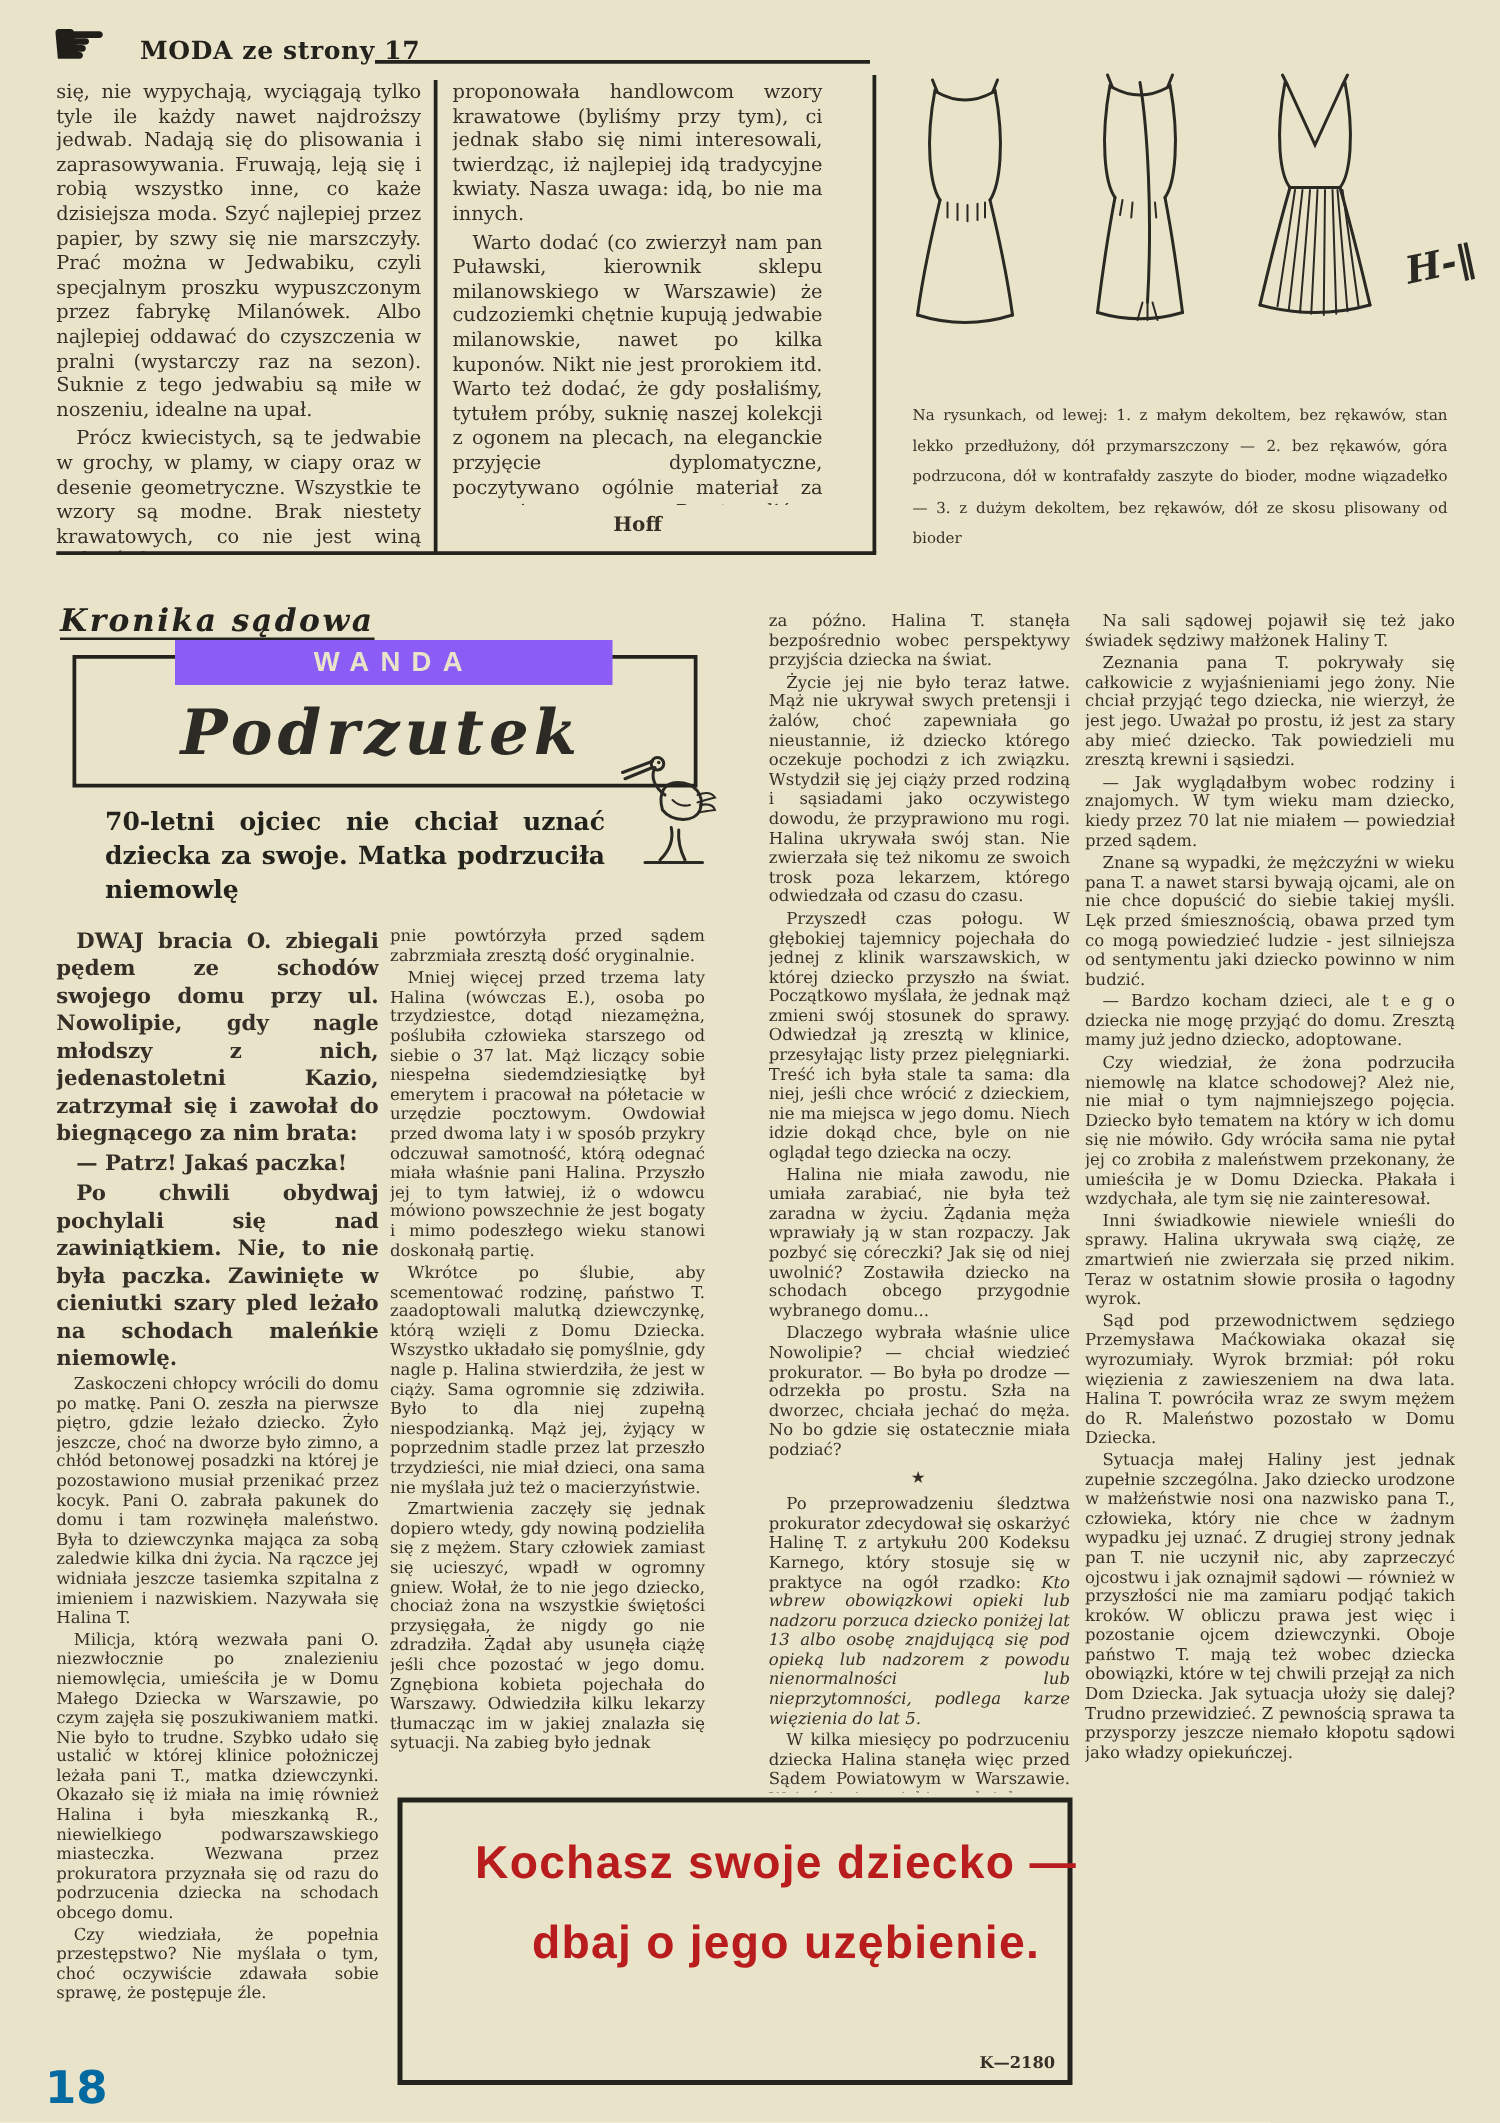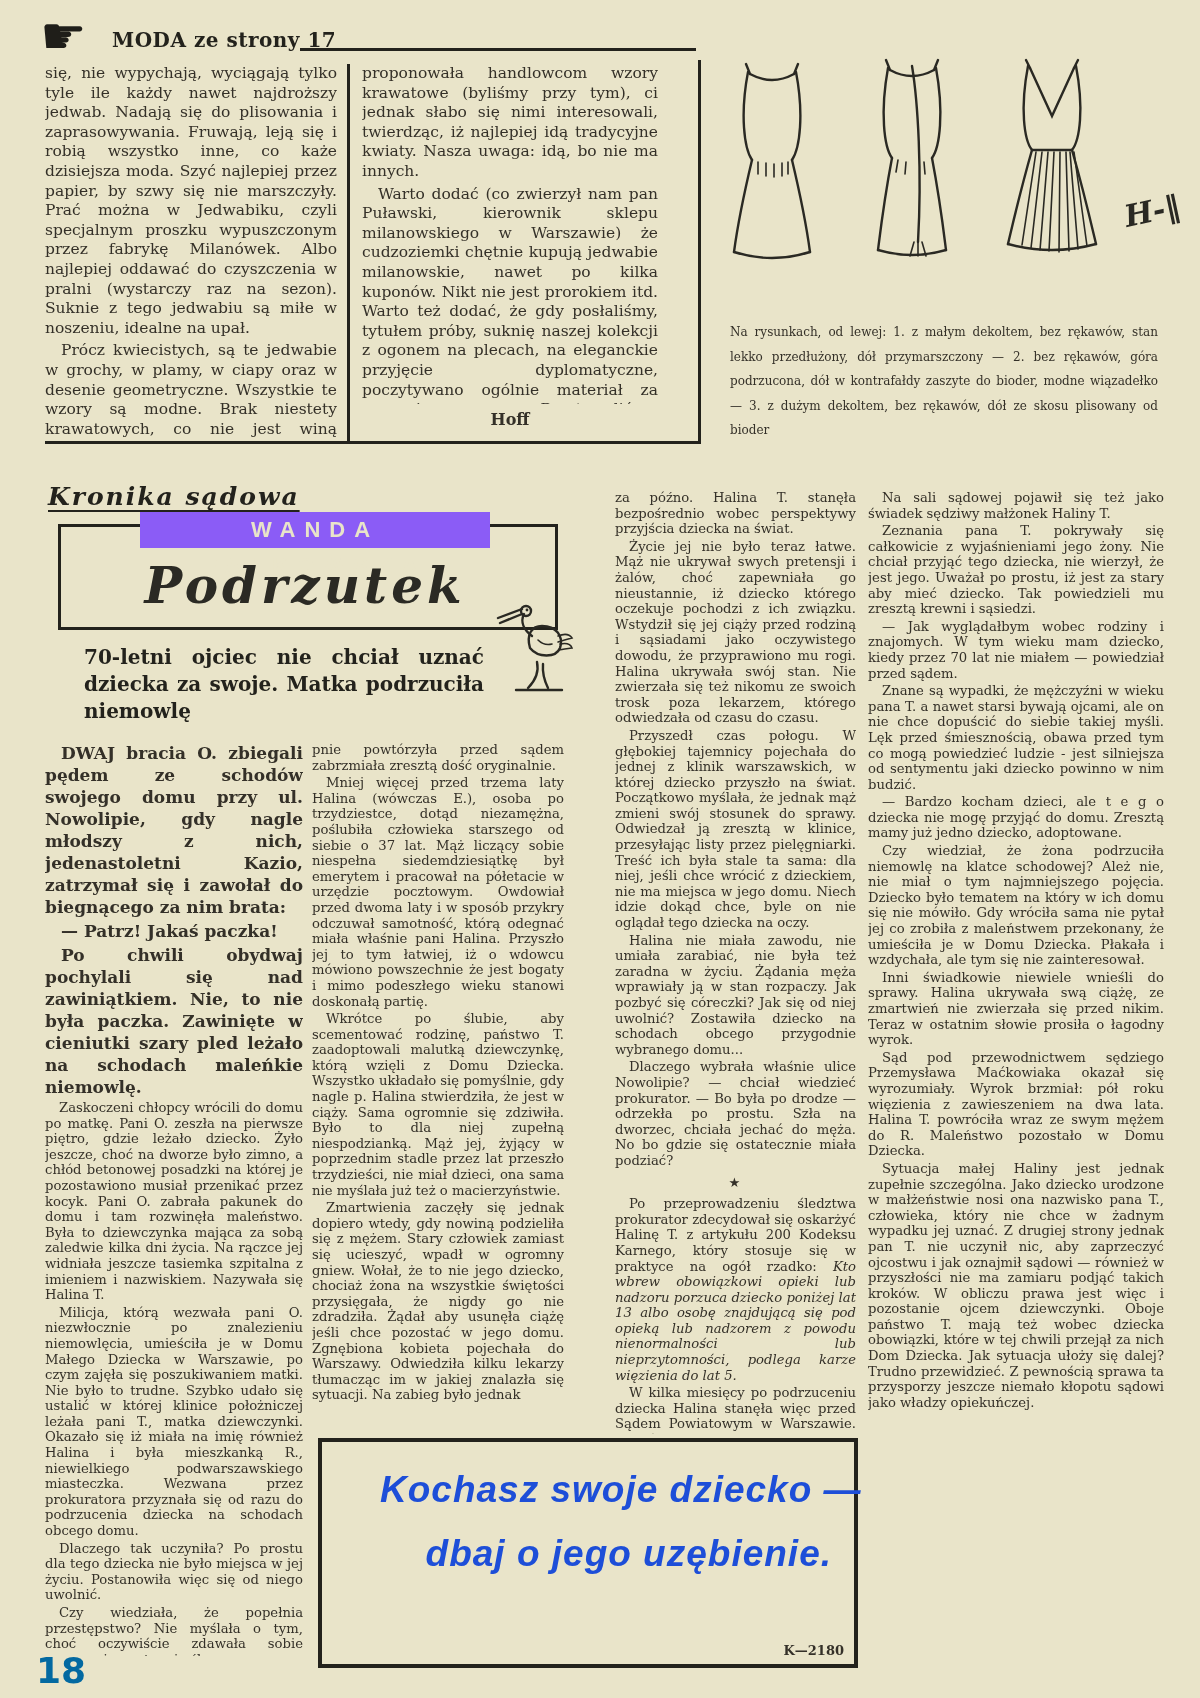--- a/index.html
+++ b/index.html
@@ -52,22 +52,22 @@
     text-align:justify;
   }
   .bodycol p.ind{text-indent:14px;}
   .bodycol p.lead{font-size:17px;line-height:22px;font-weight:bold;text-align:justify;}
   .bodycol p.lead.ind{text-indent:16px;}
   .star-sep{text-align:center !important;font-size:13px;letter-spacing:2px;margin:6px 0 !important;}
   .law em{font-style:italic;}
   
   .ad-box{border:4px solid #23221c;}
   .ad-line{
-    font-family:"Liberation Sans",sans-serif;font-weight:bold;color:#1d4ed8;
-    font-size:37px;line-height:1.1;letter-spacing:1px;white-space:nowrap;font-style:italic;
+    font-family:"Liberation Sans",sans-serif;font-weight:bold;color:#b91c1c;
+    font-size:37px;line-height:1.1;letter-spacing:1px;white-space:nowrap;
   }
   .ad-code{font-family:"DejaVu Serif",serif;font-size:13px;font-weight:bold;}
   .page-num{font-size:36px;font-weight:bold;color:#0369a1;font-family:"DejaVu Sans",sans-serif;}
   svg .ln{fill:none;stroke:#2a2923;stroke-width:2.4;stroke-linecap:round;}
   svg .lnt{fill:none;stroke:#2a2923;stroke-width:1.6;stroke-linecap:round;}
 </style>
 </head>
 <body>
 
 <div class="page">
@@ -144,21 +144,20 @@
       <path class="lnt" d="M52,44 q6,6 14,4"></path>
     </svg>
   </div>
 
   <div class="abs bodycol" style="left:45px;top:742px;width:258px;height:914px;">
     <p class="lead ind">DWAJ bracia O. zbiegali pędem ze schodów swojego domu przy ul. Nowolipie, gdy nagle młodszy z nich, jedenastoletni Kazio, zatrzymał się i zawołał do biegnącego za nim brata:</p>
     <p class="lead ind">— Patrz! Jakaś paczka!</p>
     <p class="lead ind">Po chwili obydwaj pochylali się nad zawiniątkiem. Nie, to nie była paczka. Zawinięte w cieniutki szary pled leżało na schodach maleńkie niemowlę.</p>
     <p class="ind">Zaskoczeni chłopcy wrócili do domu po matkę. Pani O. zeszła na pierwsze piętro, gdzie leżało dziecko. Żyło jeszcze, choć na dworze było zimno, a chłód betonowej posadzki na której je pozostawiono musiał przenikać przez kocyk. Pani O. zabrała pakunek do domu i tam rozwinęła maleństwo. Była to dziewczynka mająca za sobą zaledwie kilka dni życia. Na rączce jej widniała jeszcze tasiemka szpitalna z imieniem i nazwiskiem. Nazywała się Halina T.</p>
     <p class="ind">Milicja, którą wezwała pani O. niezwłocznie po znalezieniu niemowlęcia, umieściła je w Domu Małego Dziecka w Warszawie, po czym zajęła się poszukiwaniem matki. Nie było to trudne. Szybko udało się ustalić w której klinice położniczej leżała pani T., matka dziewczynki. Okazało się iż miała na imię również Halina i była mieszkanką R., niewielkiego podwarszawskiego miasteczka. Wezwana przez prokuratora przyznała się od razu do podrzucenia dziecka na schodach obcego domu.</p>
-    <p class="ind">Dlaczego tak uczyniła? Po prostu dla tego dziecka nie było miejsca w jej życiu. Postanowiła więc się od niego uwolnić.</p>
     <p class="ind">Czy wiedziała, że popełnia przestępstwo? Nie myślała o tym, choć oczywiście zdawała sobie sprawę, że postępuje źle.</p>
 
   </div>
 
   <div class="abs bodycol" style="left:312px;top:742px;width:252px;height:668px;">
     <p>pnie powtórzyła przed sądem zabrzmiała zresztą dość oryginalnie.</p>
     <p class="ind">Mniej więcej przed trzema laty Halina (wówczas E.), osoba po trzydziestce, dotąd niezamężna, poślubiła człowieka starszego od siebie o 37 lat. Mąż liczący sobie niespełna siedemdziesiątkę był emerytem i pracował na półetacie w urzędzie pocztowym. Owdowiał przed dwoma laty i w sposób przykry odczuwał samotność, którą odegnać miała właśnie pani Halina. Przyszło jej to tym łatwiej, iż o wdowcu mówiono powszechnie że jest bogaty i mimo podeszłego wieku stanowi doskonałą partię.</p>
     <p class="ind">Wkrótce po ślubie, aby scementować rodzinę, państwo T. zaadoptowali malutką dziewczynkę, którą wzięli z Domu Dziecka. Wszystko układało się pomyślnie, gdy nagle p. Halina stwierdziła, że jest w ciąży. Sama ogromnie się zdziwiła. Było to dla niej zupełną niespodzianką. Mąż jej, żyjący w poprzednim stadle przez lat przeszło trzydzieści, nie miał dzieci, ona sama nie myślała już też o macierzyństwie.</p>
     <p class="ind">Zmartwienia zaczęły się jednak dopiero wtedy, gdy nowiną podzieliła się z mężem. Stary człowiek zamiast się ucieszyć, wpadł w ogromny gniew. Wołał, że to nie jego dziecko, chociaż żona na wszystkie świętości przysięgała, że nigdy go nie zdradziła. Żądał aby usunęła ciążę jeśli chce pozostać w jego domu. Zgnębiona kobieta pojechała do Warszawy. Odwiedziła kilku lekarzy tłumacząc im w jakiej znalazła się sytuacji. Na zabieg było jednak</p>
   </div>

